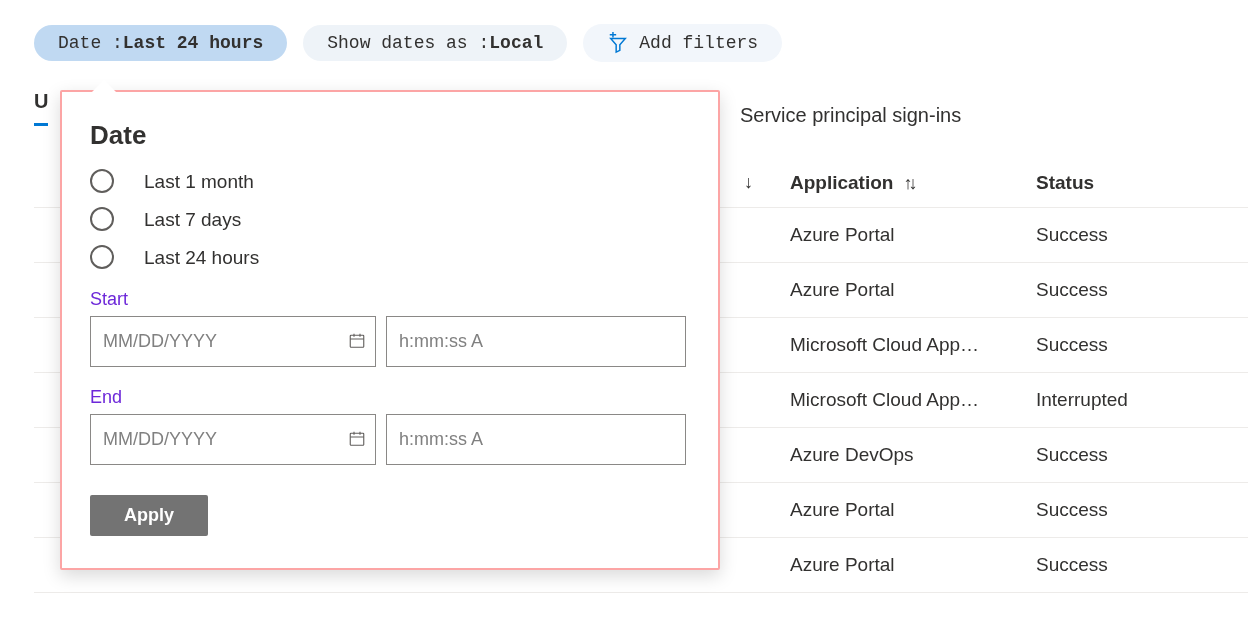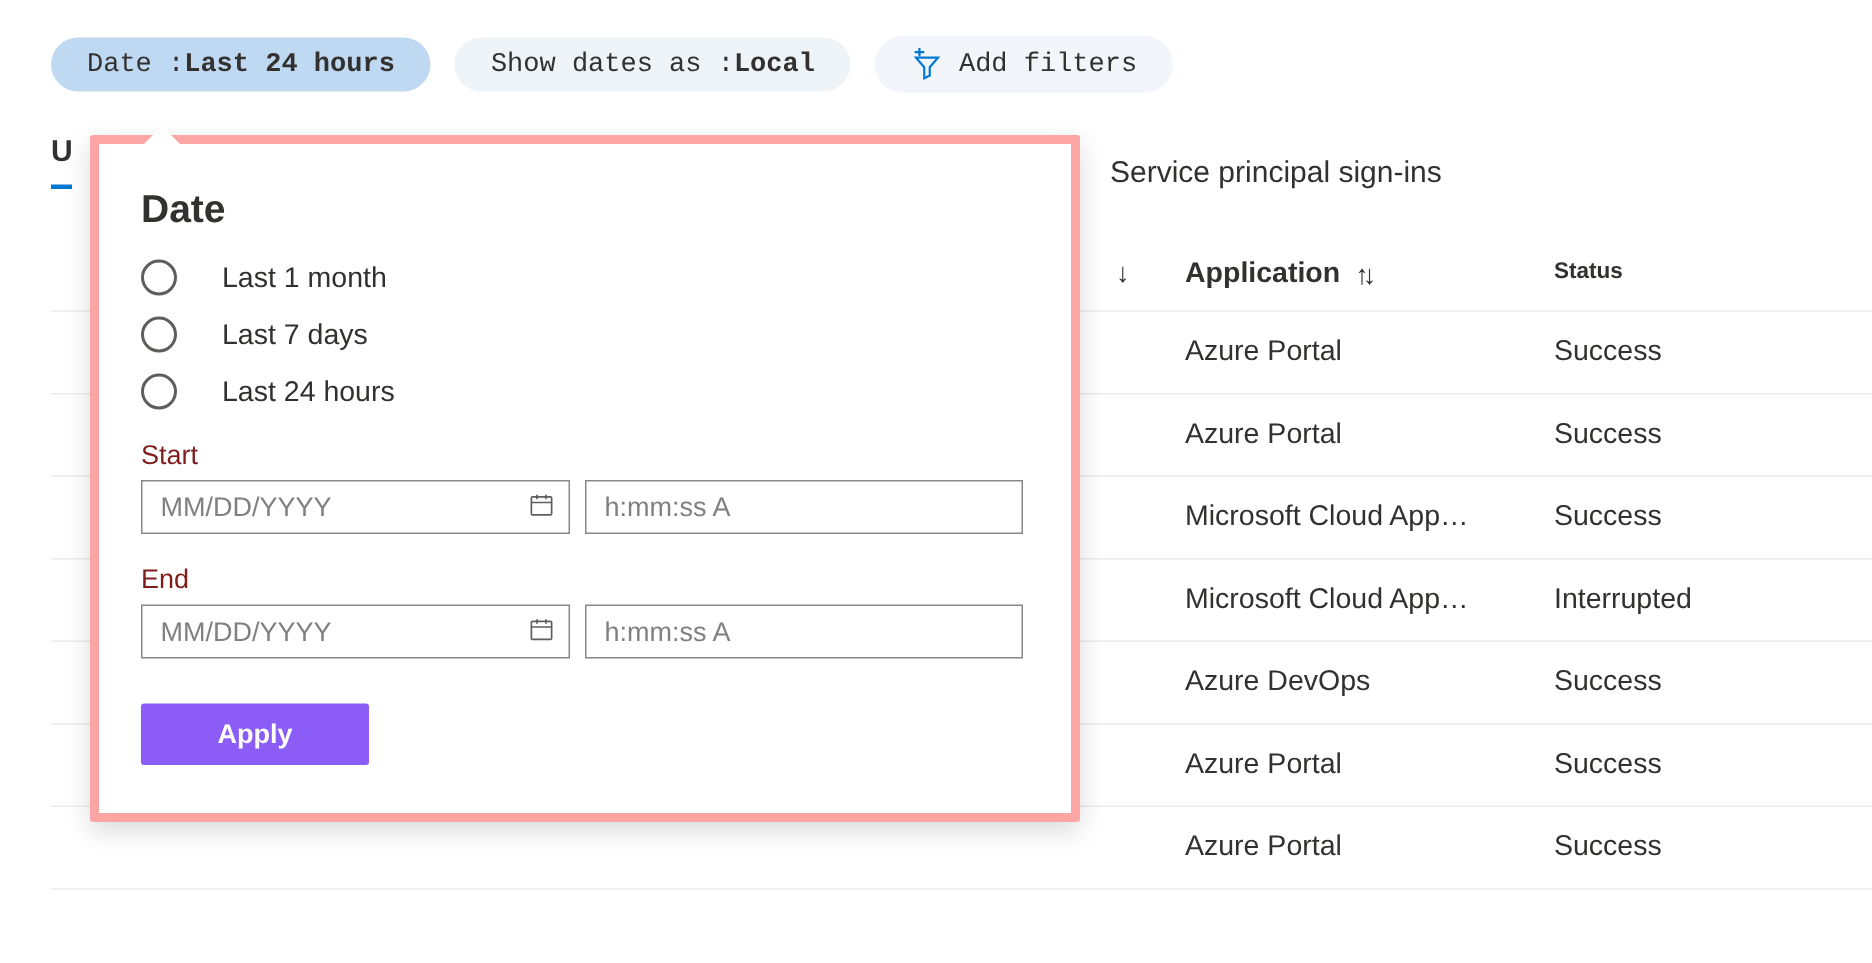--- a/index.html
+++ b/index.html
@@ -67,21 +67,21 @@
     .tab-item.active {
       font-weight: 600;
       border-bottom: 3px solid #0078d4;
     }
     .dropdown {
       position: absolute;
       left: 60px;
       top: 90px;
       width: 660px;
       background: #fff;
-      border: 6px solid #fca5a5;
+      border: 2px solid #fca5a5;
       border-radius: 2px;
       box-shadow: 0 6px 18px rgba(0,0,0,0.15);
       padding: 28px 32px 32px 28px;
       z-index: 10;
     }
     .dropdown::before {
       content: "";
       position: absolute;
       top: -12px;
       left: 30px;
@@ -125,64 +125,64 @@
     }
     .radio-circle.selected::after {
       content: "";
       width: 12px;
       height: 12px;
       background: #0078d4;
       border-radius: 50%;
     }
     .field-label {
       font-size: 18px;
-      color: #7f1d1d;
+      color: #6d28d9;
       margin-bottom: 6px;
       margin-top: 20px;
     }
     .date-row {
       display: flex;
       gap: 10px;
       margin-bottom: 14px;
     }
     .date-input-wrap {
       position: relative;
       flex: 0 0 286px;
     }
     .time-input-wrap {
       position: relative;
       flex: 1;
     }
     .text-input {
       width: 100%;
-      height: 36px;
+      height: 51px;
       border: 1px solid #8a8886;
       padding: 0 12px;
       font-size: 18px;
       font-family: inherit;
       color: #605e5c;
       background: #fff;
     }
     .text-input::placeholder {
       color: #808080;
     }
     .calendar-icon {
       position: absolute;
       right: 10px;
       top: 50%;
       transform: translateY(-50%);
       color: #605e5c;
       pointer-events: none;
     }
     .apply-btn {
       margin-top: 16px;
-      background: #8b5cf6;
+      background: #737373;
       color: #fff;
       border: none;
-      padding: 10px 51px;
+      padding: 10px 34px;
       font-size: 18px;
       font-weight: 600;
       cursor: pointer;
       border-radius: 2px;
     }
     .table-area {
       position: absolute;
       left: 34px;
       right: 0;
       top: 160px;
@@ -198,21 +198,21 @@
       display: flex;
       align-items: flex-end;
       gap: 10px;
       font-weight: 600;
       font-size: 19px;
     }
     .col-status-header {
       position: absolute;
       left: 1002px;
       font-weight: 600;
-      font-size: 15px;
+      font-size: 19px;
     }
     .sort-arrow-down {
       position: absolute;
       left: 710px;
       font-size: 18px;
     }
     .sort-arrow-updown {
       font-size: 18px;
       letter-spacing: -4px;
     }

